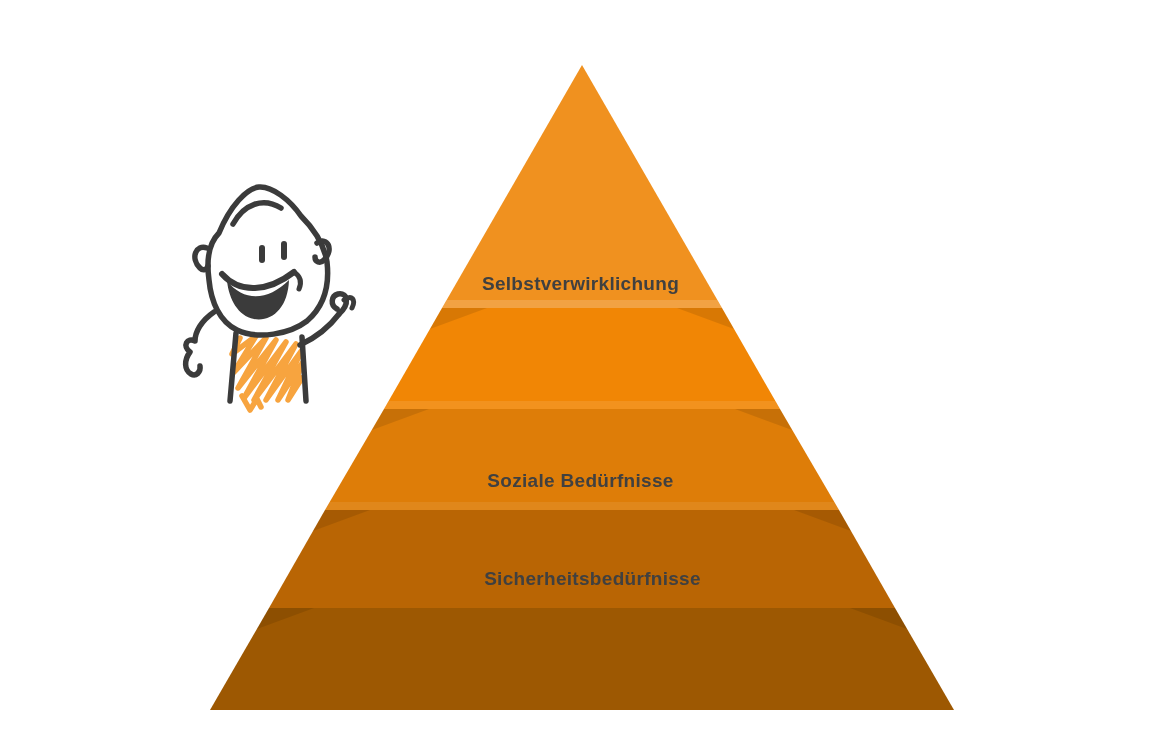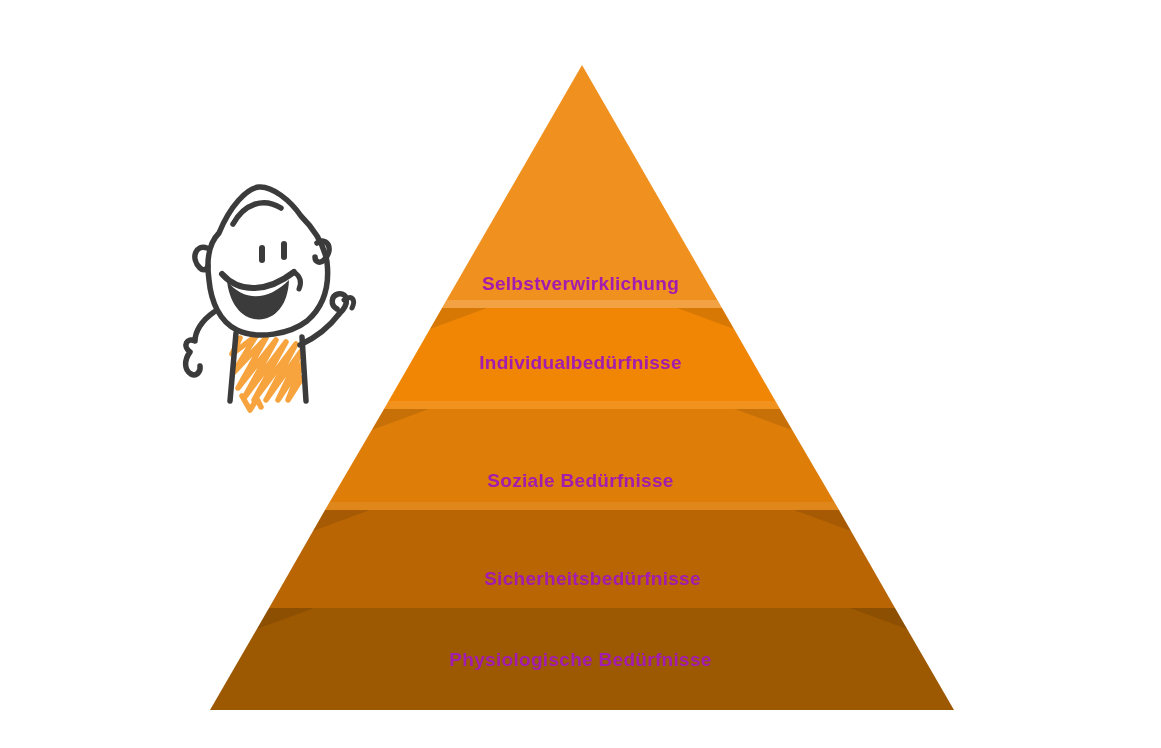--- a/index.html
+++ b/index.html
@@ -9,21 +9,21 @@
     overflow:hidden;
     background:#ffffff;
     font-family:"Liberation Sans","DejaVu Sans",sans-serif;
   }
   .stage svg{position:absolute;left:0;top:0;}
   .tier-label{
     position:absolute;left:0;width:1161px;
     text-align:center;
     font-size:19px;line-height:26px;font-weight:600;
     letter-spacing:.3px;
-    color:#a21caf;
+    color:#404040;
     pointer-events:none;
   }
   .lbl-1{top:271px;}
   .lbl-2{top:350px;}
   .lbl-3{top:468px;}
   .lbl-4{top:566px;padding-left:12px;}
   .lbl-5{top:647px;}
 </style>
 </head>
 <body>
@@ -92,18 +92,16 @@
         <polygon points="780,409 735,409 792,430"></polygon>
         <polygon points="325,510 370,510 313,531"></polygon>
         <polygon points="839,510 794,510 851,531"></polygon>
         <polygon points="269,608 314,608 257,629"></polygon>
         <polygon points="895,608 850,608 907,629"></polygon>
       </g>
     </g>
   </svg>
 
   <div class="tier-label lbl-1">Selbstverwirklichung</div>
-  <div class="tier-label lbl-2">Individualbedürfnisse</div>
   <div class="tier-label lbl-3">Soziale Bedürfnisse</div>
   <div class="tier-label lbl-4">Sicherheitsbedürfnisse</div>
-  <div class="tier-label lbl-5">Physiologische Bedürfnisse</div>
 
 </div>
 
 </body></html>

